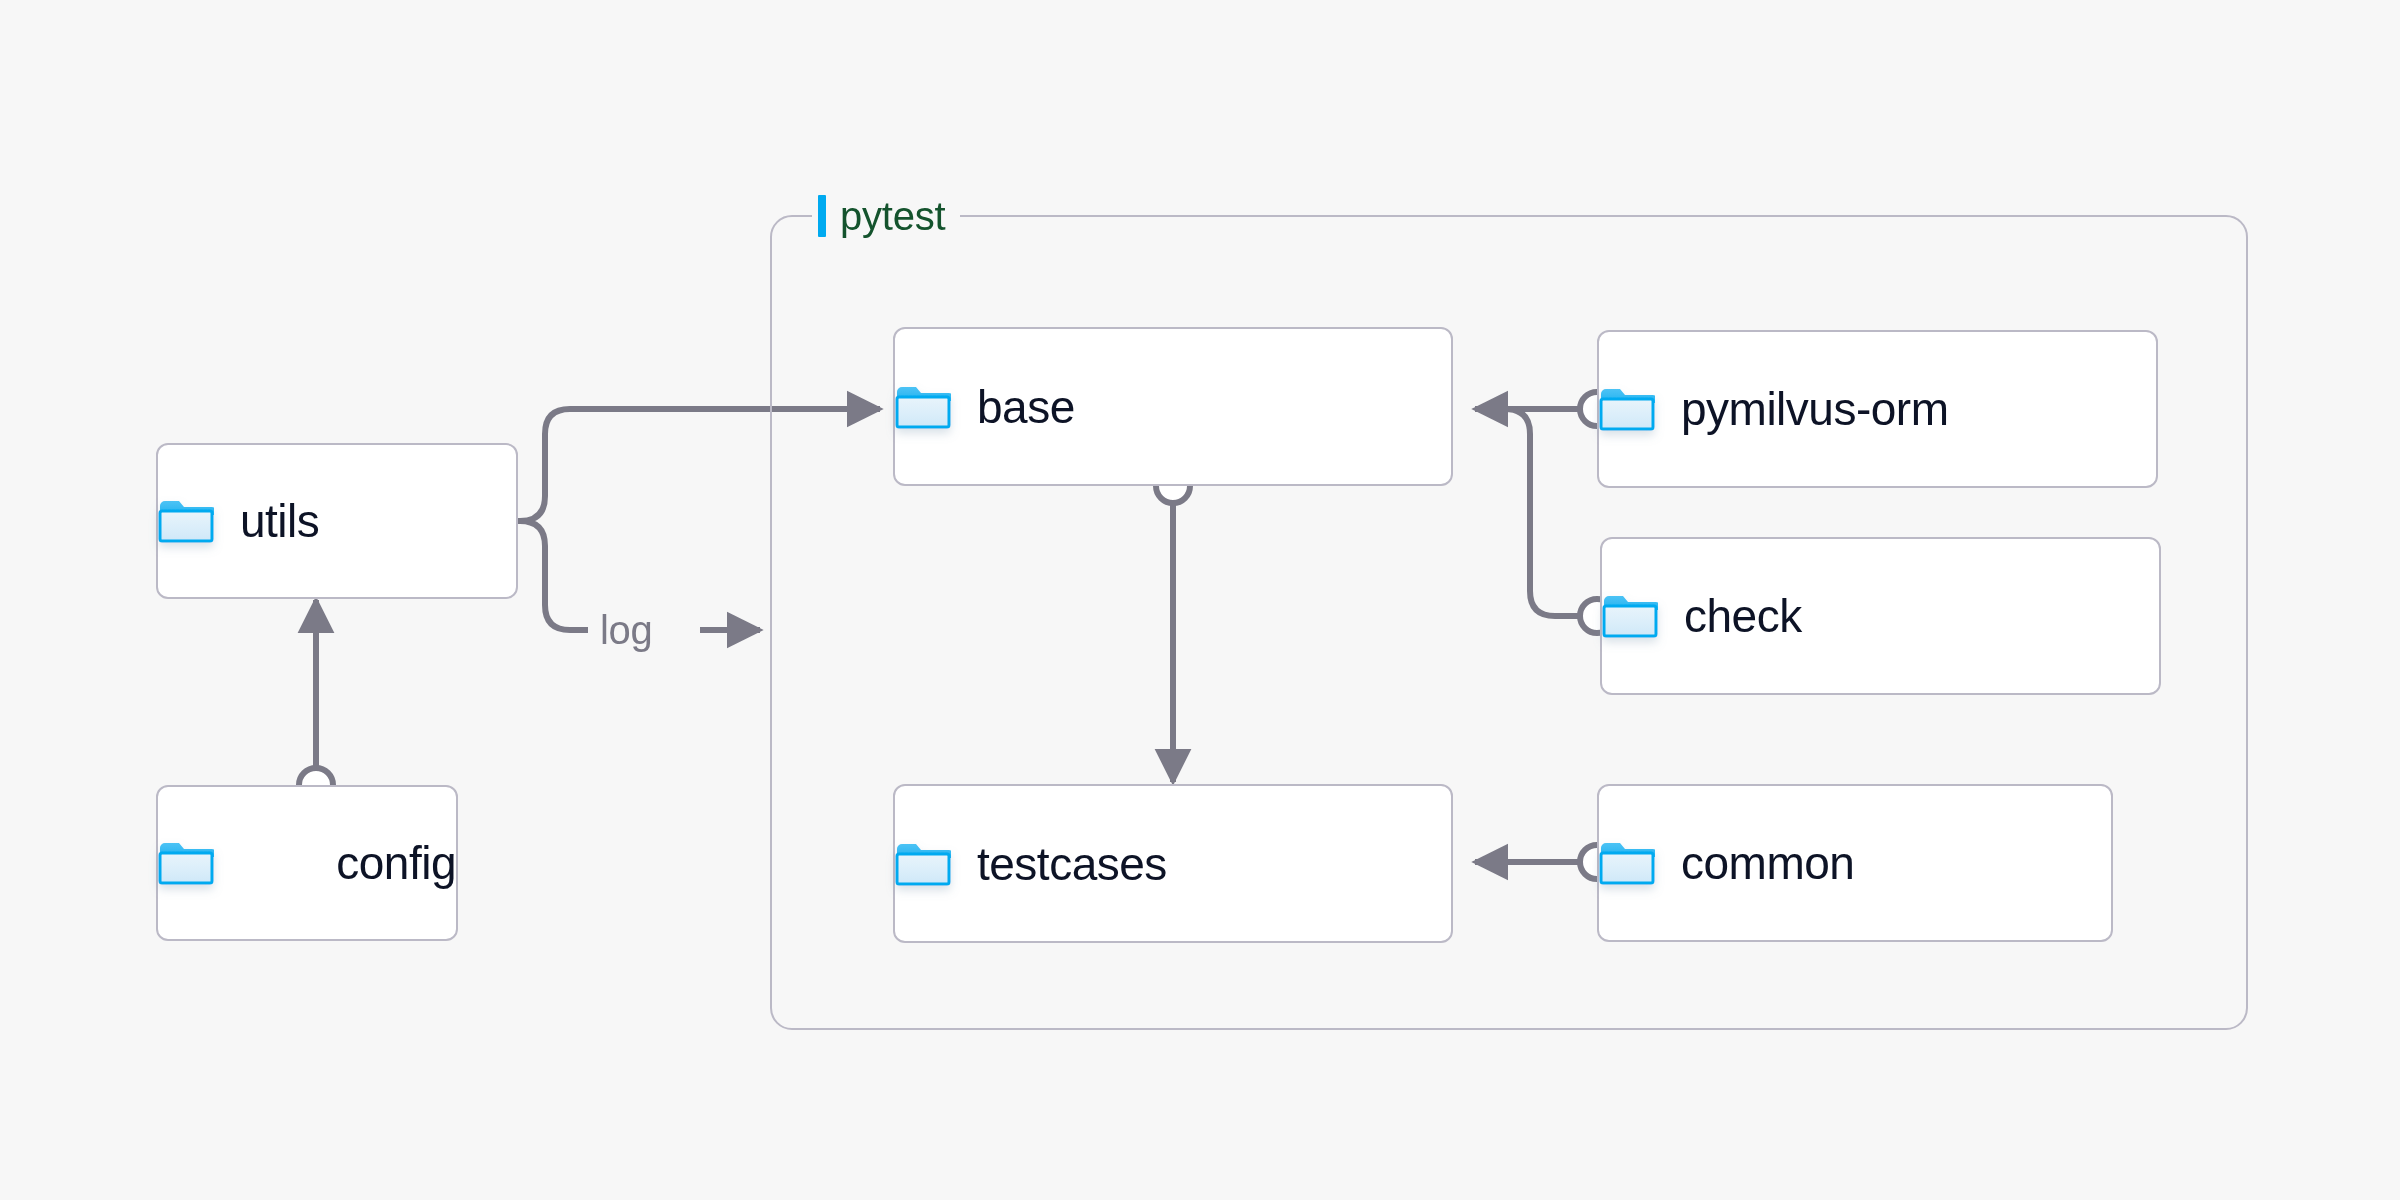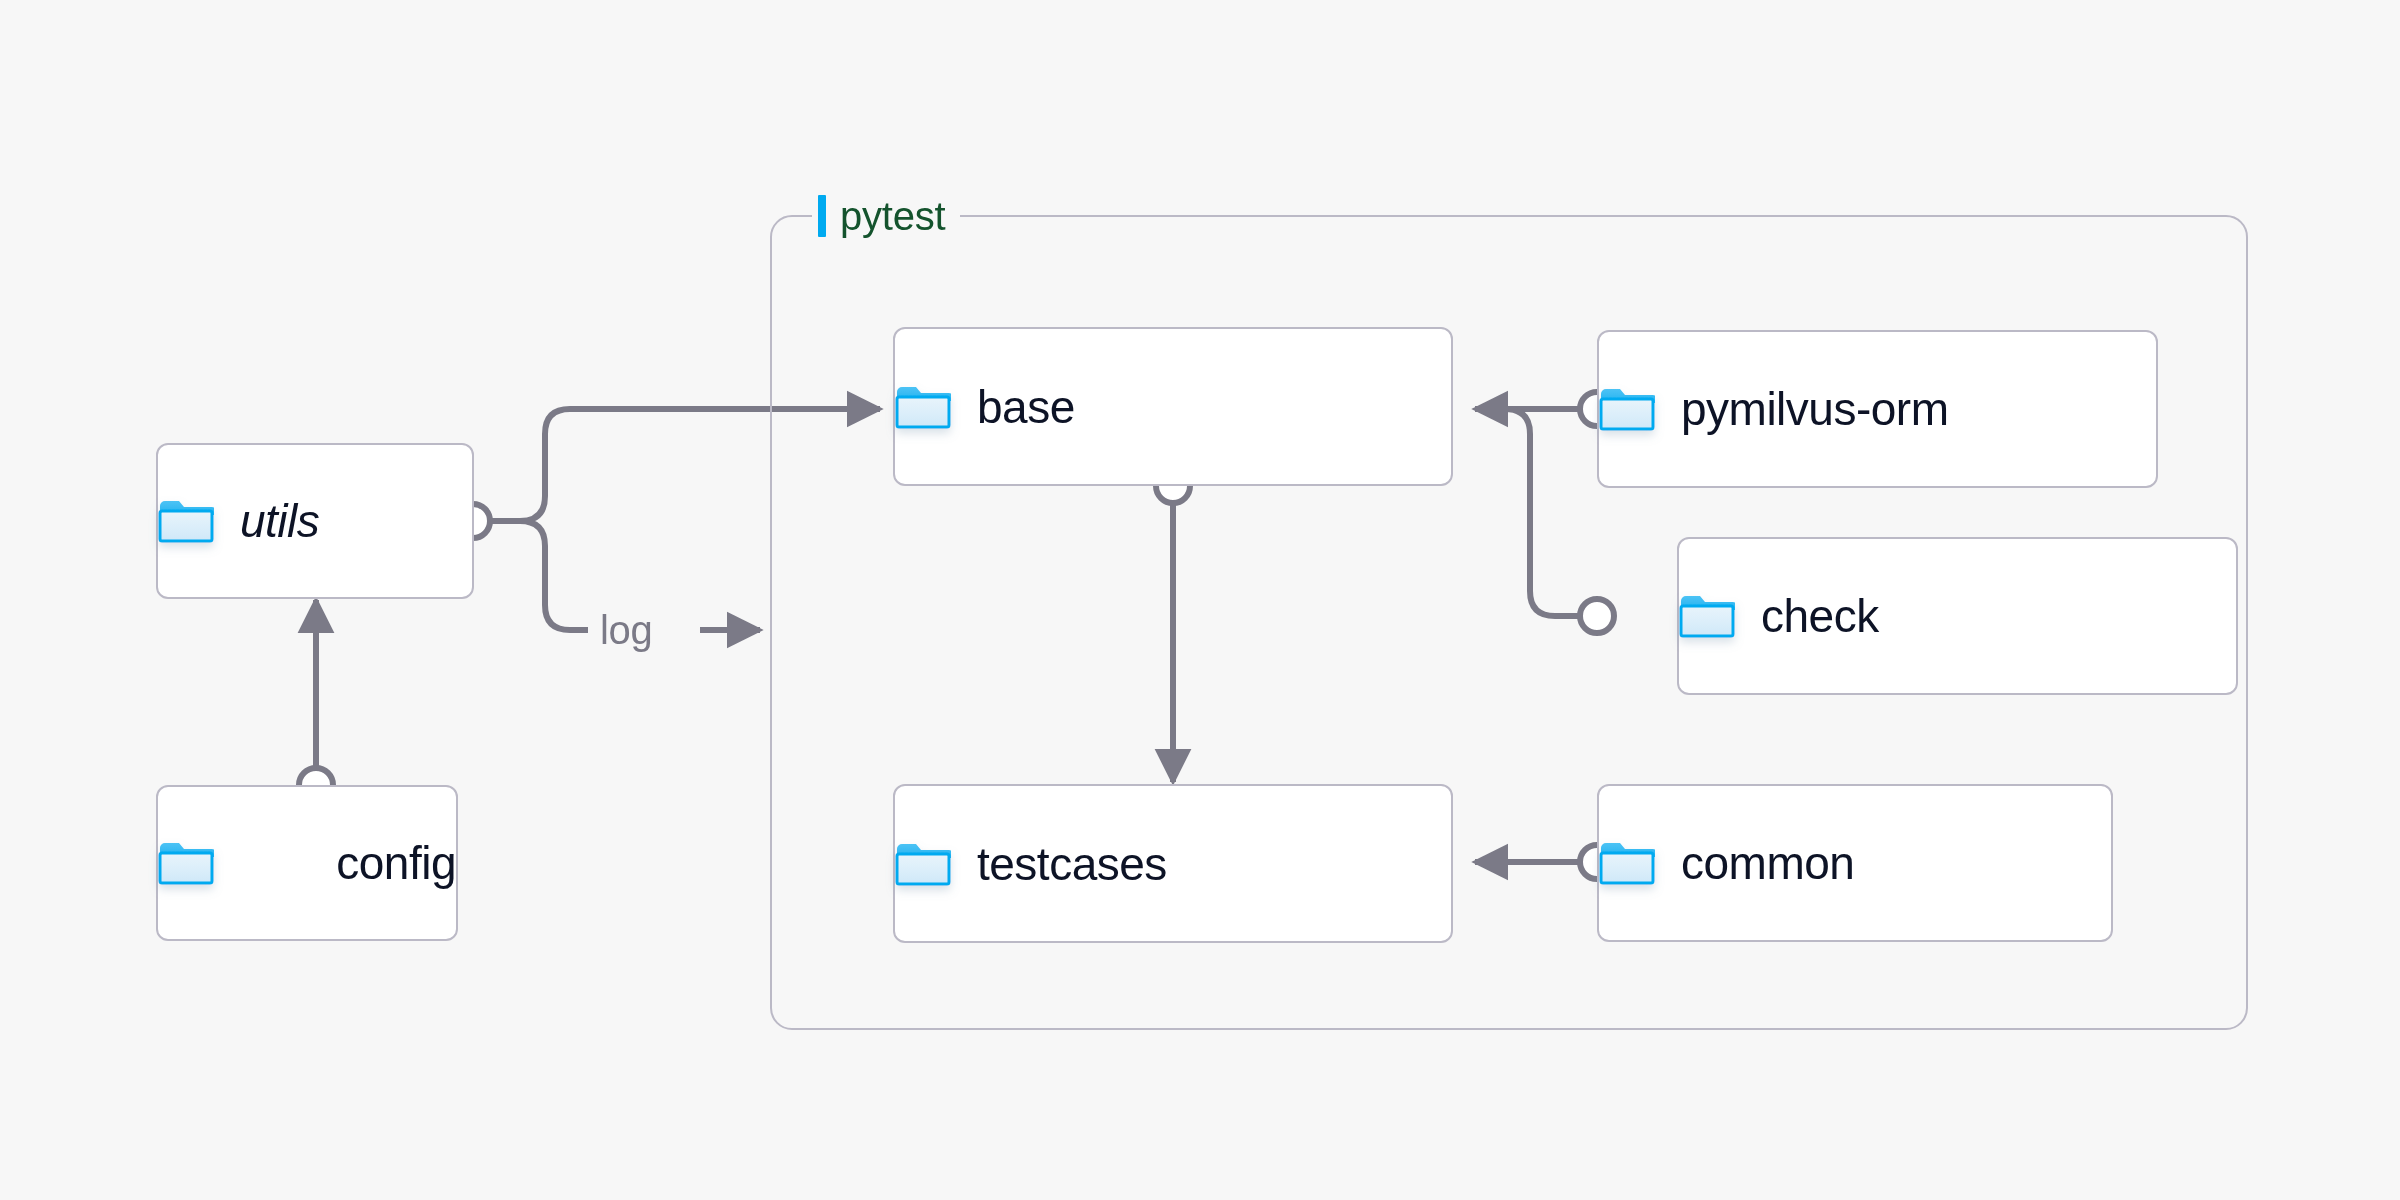--- a/index.html
+++ b/index.html
@@ -162,21 +162,21 @@
     </g>
   </svg>
 
   <div class="group-box" style="left:770px; top:215px; width:1478px; height:815px;"></div>
 
   <div class="group-label" style="left:812px; top:190px;">
     <span class="group-accent"></span>
     <span class="group-title">pytest</span>
   </div>
 
-  <div class="node" style="left:156px; top:443px; width:318px; height:156px;font-style:italic;">
+  <div class="node" style="left:156px; top:443px; width:362px; height:156px;">
     <span class="folder-icon">
       <svg width="56" height="46" viewBox="0 0 56 46" filter="url(#folderShadow)">
         <path d="M2 8 a5 5 0 0 1 5 -5 h14 l5 6 h28 a5 5 0 0 1 5 5 v3 h-57 z" fill="url(#folderTab)"></path>
         <rect x="2" y="13" width="52" height="30" rx="2" fill="url(#folderBody)" stroke="#00aaf0" stroke-width="3"></rect>
       </svg>
     </span>
     <span class="node-label">utils</span>
   </div>
 
   <div class="node" style="left:156px; top:785px; width:302px; height:156px;justify-content:space-between;">
@@ -212,21 +212,21 @@
   <div class="node" style="left:1597px; top:330px; width:561px; height:158px;">
     <span class="folder-icon">
       <svg width="56" height="46" viewBox="0 0 56 46" filter="url(#folderShadow)">
         <path d="M2 8 a5 5 0 0 1 5 -5 h14 l5 6 h28 a5 5 0 0 1 5 5 v3 h-57 z" fill="url(#folderTab)"></path>
         <rect x="2" y="13" width="52" height="30" rx="2" fill="url(#folderBody)" stroke="#00aaf0" stroke-width="3"></rect>
       </svg>
     </span>
     <span class="node-label">pymilvus-orm</span>
   </div>
 
-  <div class="node" style="left:1677px; top:537px; width:561px; height:158px;align-items:center;">
+  <div class="node" style="left:1600px; top:537px; width:561px; height:158px;align-items:center;">
     <span class="folder-icon">
       <svg width="56" height="46" viewBox="0 0 56 46" filter="url(#folderShadow)">
         <path d="M2 8 a5 5 0 0 1 5 -5 h14 l5 6 h28 a5 5 0 0 1 5 5 v3 h-57 z" fill="url(#folderTab)"></path>
         <rect x="2" y="13" width="52" height="30" rx="2" fill="url(#folderBody)" stroke="#00aaf0" stroke-width="3"></rect>
       </svg>
     </span>
     <span class="node-label">check</span>
   </div>
 
   <div class="node" style="left:1597px; top:784px; width:516px; height:158px;text-align:center;">

